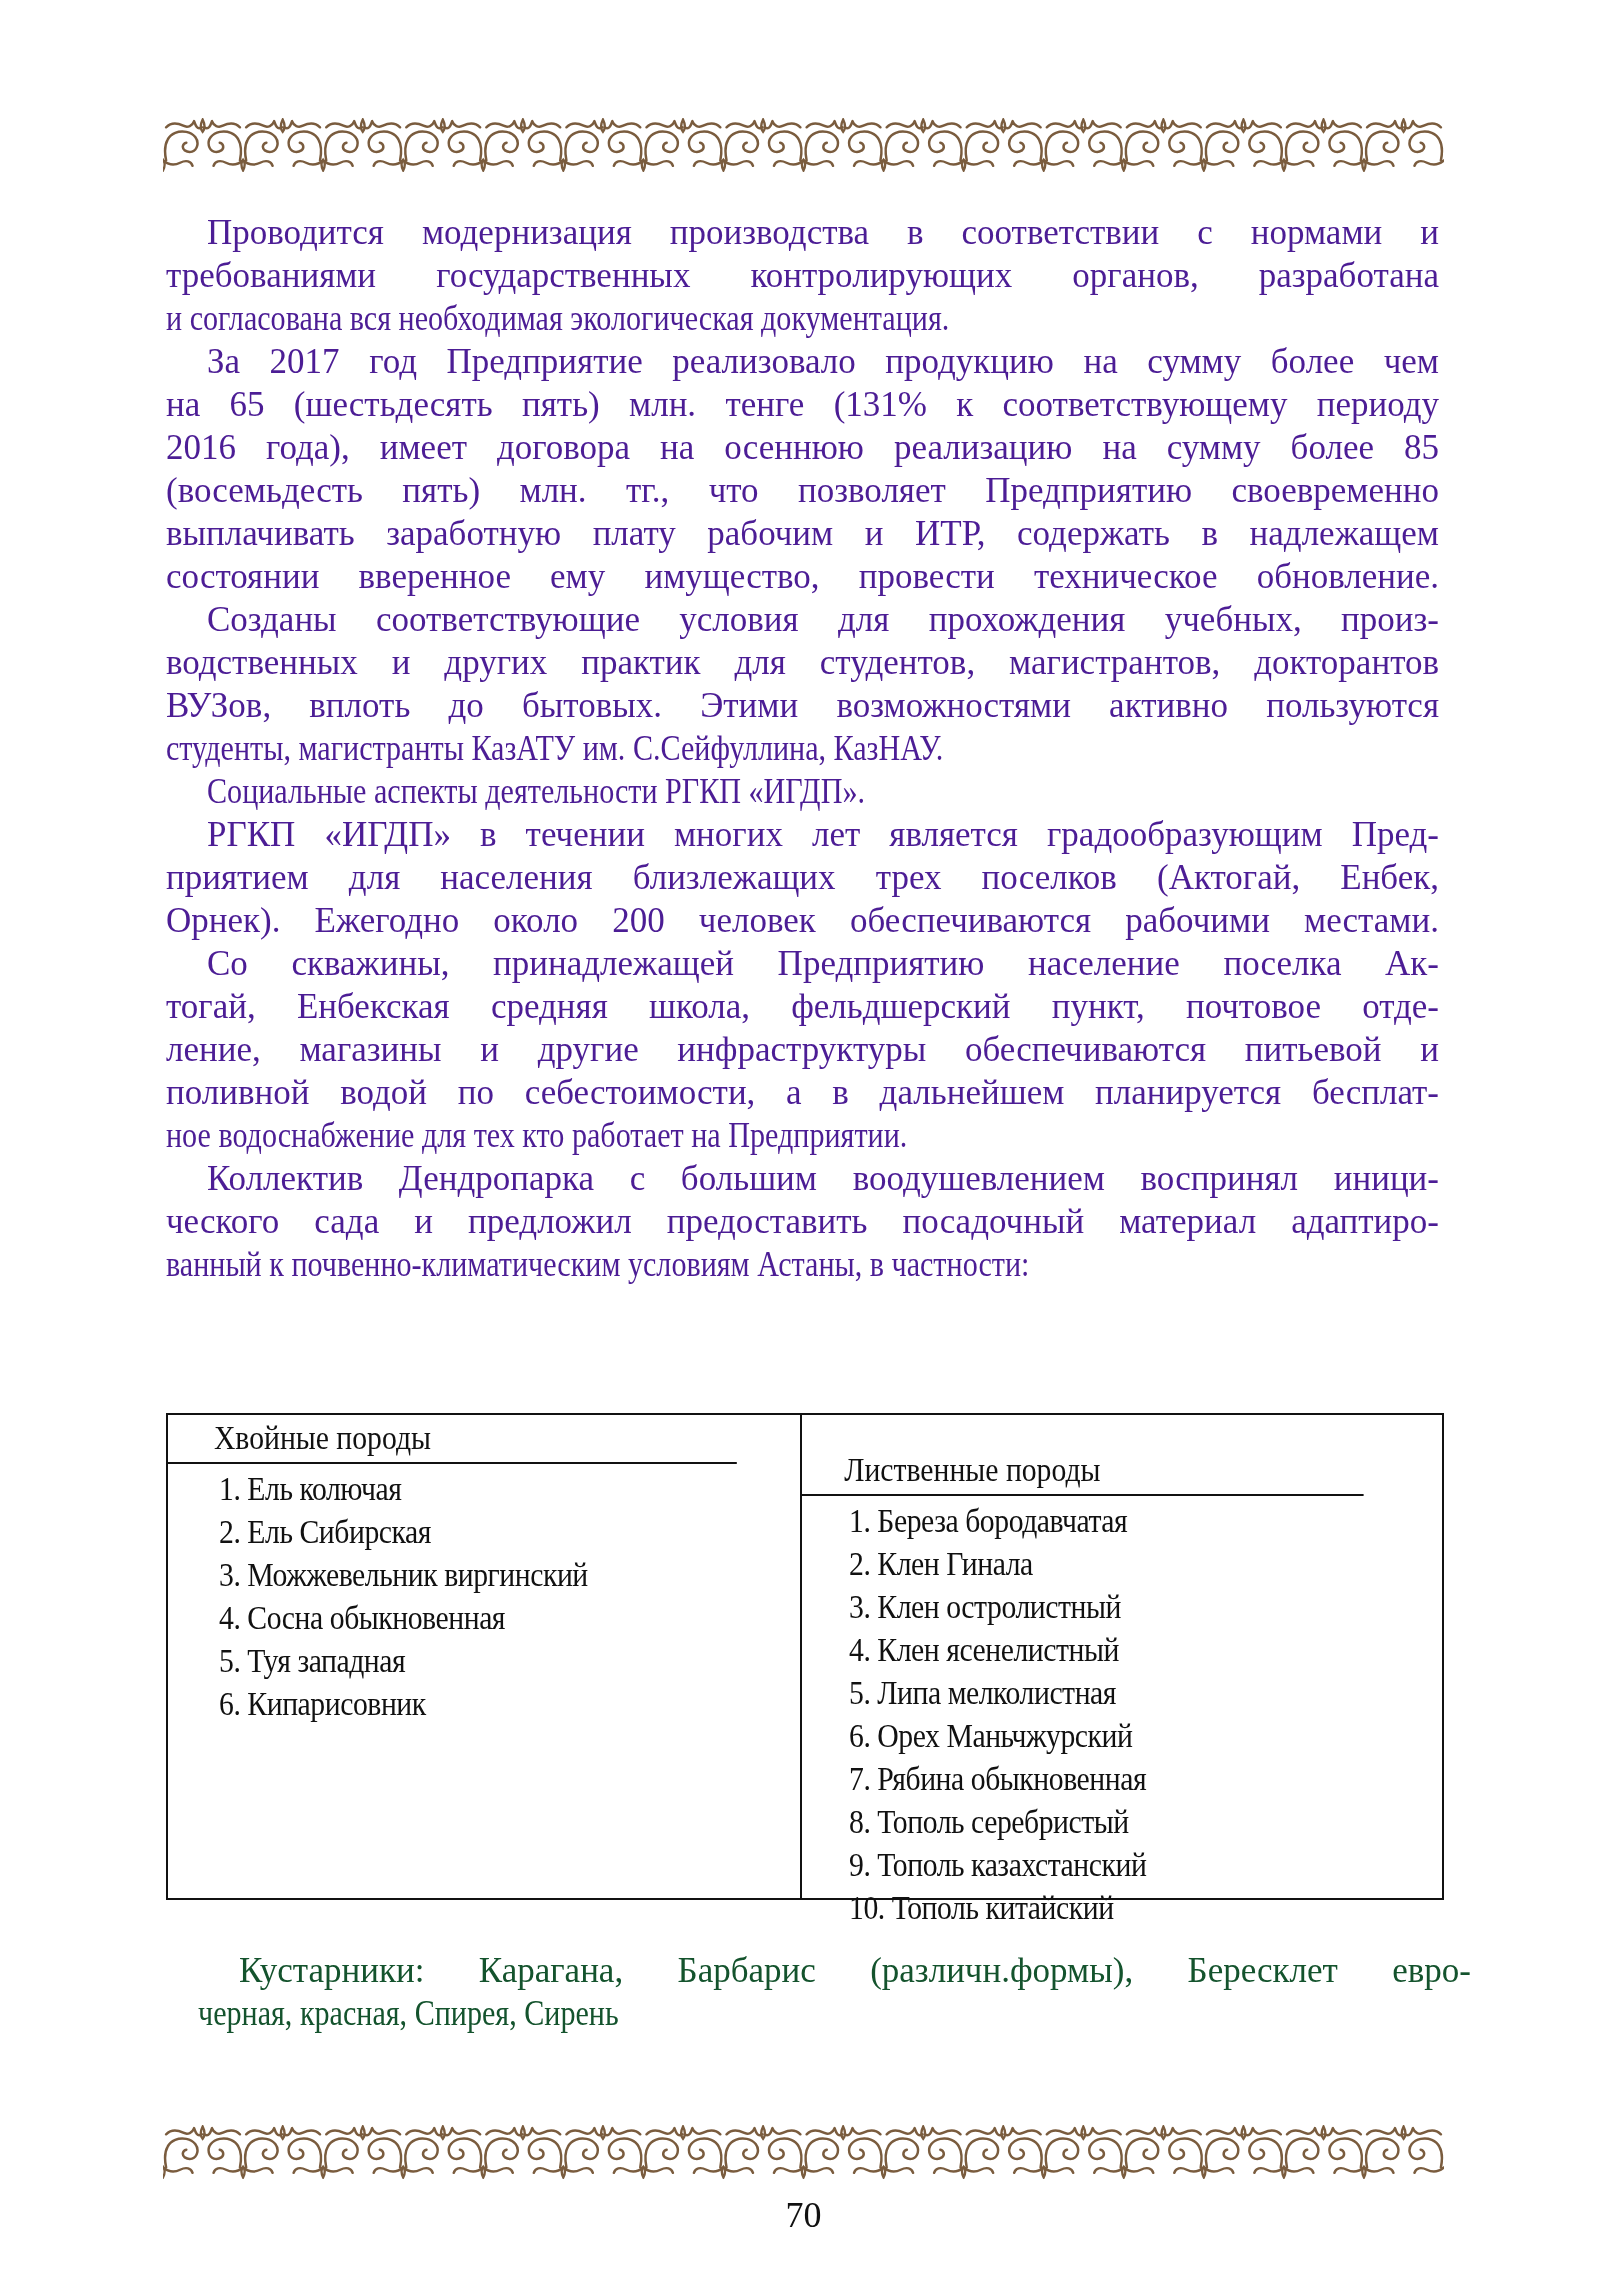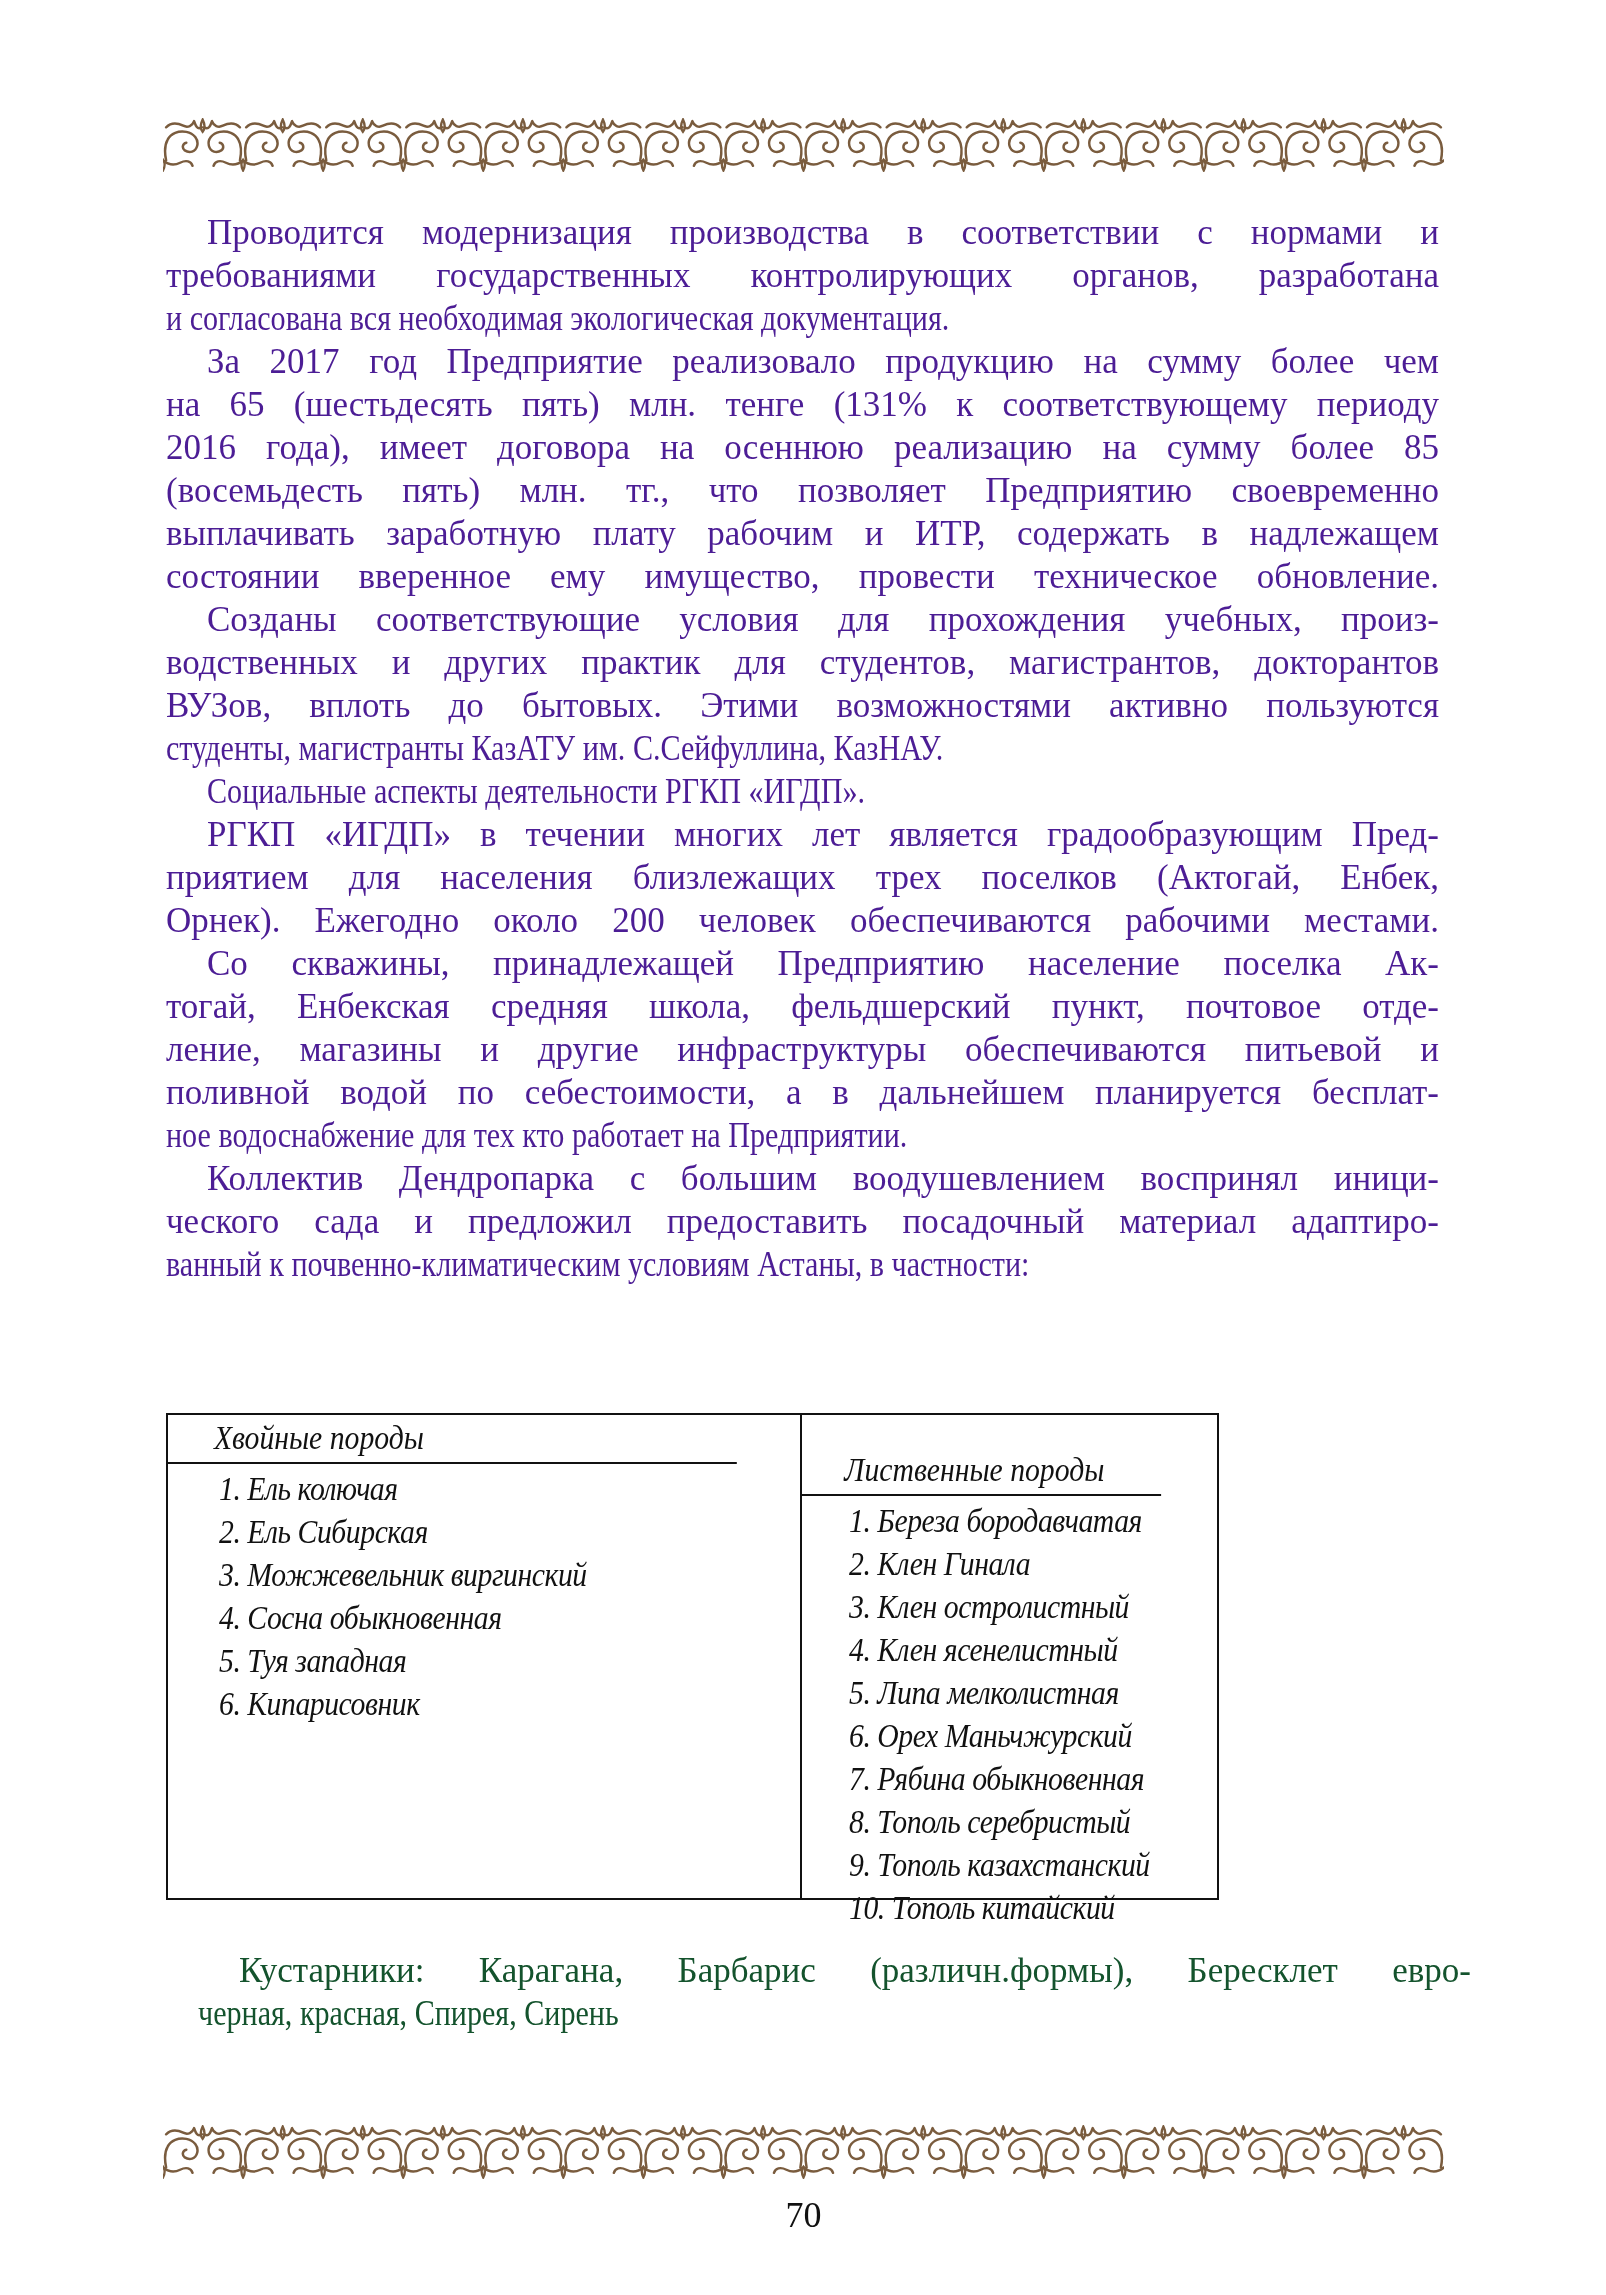--- a/index.html
+++ b/index.html
@@ -16,23 +16,23 @@
   .line {
     display: block; height: 43px; white-space: nowrap;
     text-align: justify; text-align-last: justify;
     transform-origin: left center;
   }
   .line.last { text-align-last: left; }
   .line.indent { padding-left: 41px; }
   .line .fit { display: inline-block; width: 100%; text-align: justify; text-align-last: justify; }
   .line.last .fit { text-align-last: left; }
   .table {
-    position: absolute; left: 166px; top: 1413px; width: 1053px; height: 487px;
+    position: absolute; left: 166px; top: 1413px; width: 1278px; height: 487px;
     border: 2.3px solid #111; box-sizing: border-box;
-    font-family: "Liberation Serif", serif; color: #111; font-size: 33px; font-style: italic;
+    font-family: "Liberation Serif", serif; color: #111; font-size: 33px;
   }
   .table .col { position: absolute; top: 0; bottom: 0; }
   .table .col.left { left: 0; width: 634px; border-right: 2.3px solid #111; box-sizing: border-box; }
   .table .col.right { left: 634px; right: 16px; margin-top: 32px; }
   .table .head { height: 49px; border-bottom: 2.3px solid #111; box-sizing: border-box; line-height: 47px; }
   .table .col.left .head, .table .col.left .items { padding-left: 51px; }
   .table .col.right .head, .table .col.right .items { padding-left: 47px; }
   .table .items { padding-top: 3.9px; }
   .table .item { height: 43px; line-height: 43px; white-space: nowrap; letter-spacing: -0.5px; }
   .shrubs { position: absolute; left: 166px; width: 1273px; top: 1949px; font-family: "Liberation Serif", serif; color: #14532d; font-size: 35px; line-height: 43px; margin-left: 32px; }

